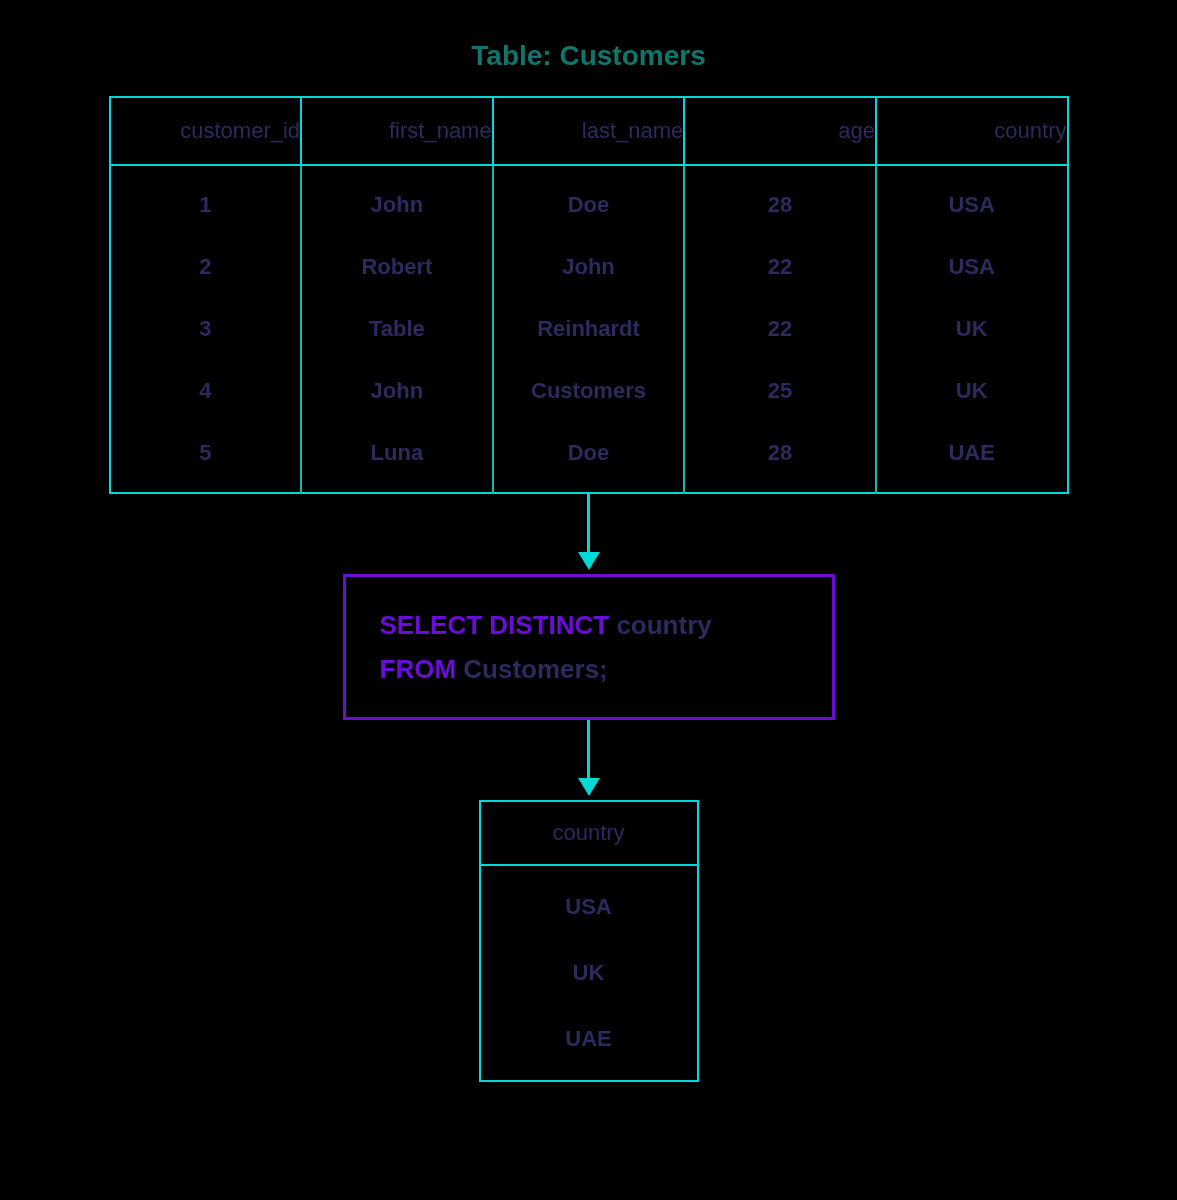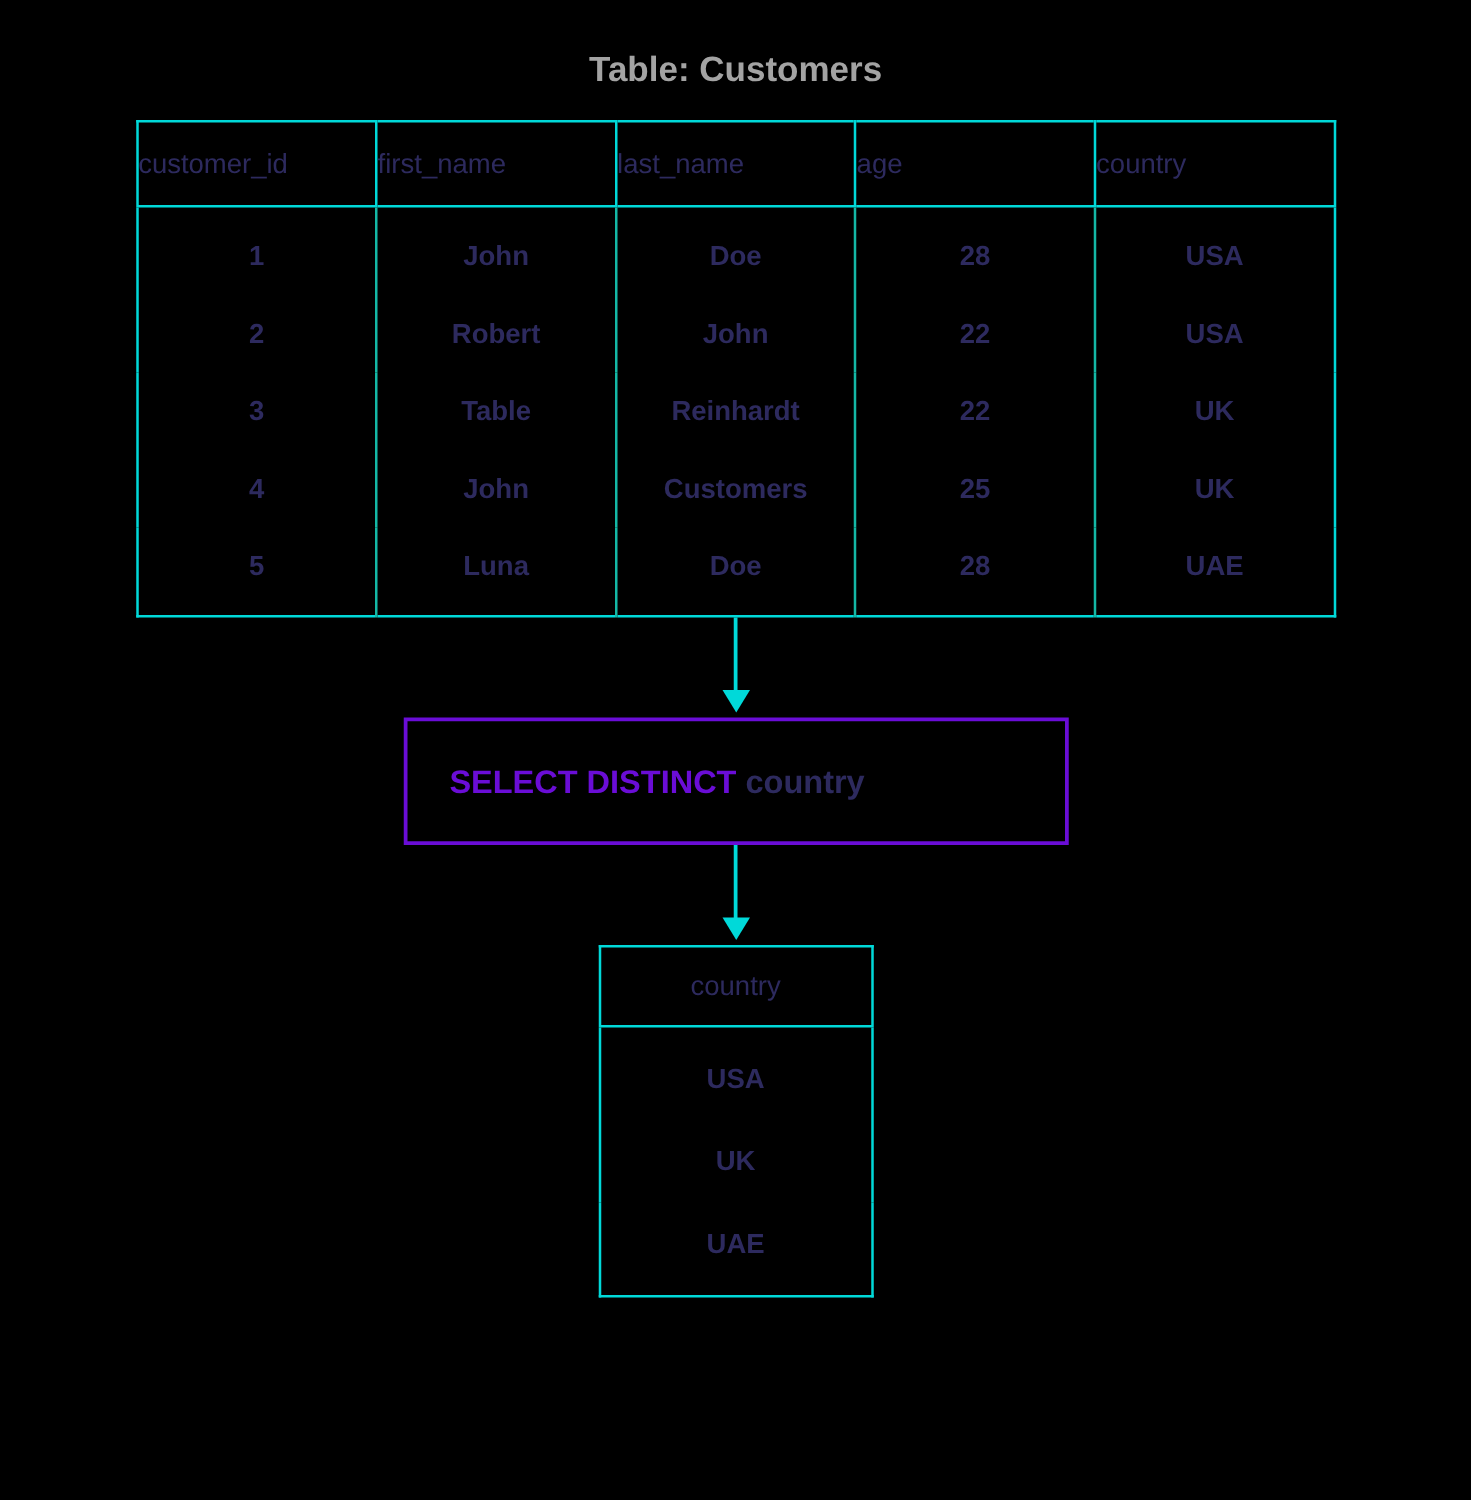--- a/index.html
+++ b/index.html
@@ -12,38 +12,38 @@
     overflow: hidden;
   }
   .container {
     width: 100%;
     padding-top: 40px;
     display: flex;
     flex-direction: column;
     align-items: center;
   }
   .title {
-    color: #a3a3a3;
+    color: #0f766e;
     font-size: 28px;
     font-weight: 700;
     margin-bottom: 24px;
   }
   .table-customers {
     border: 2px solid #00d9d9;
     border-collapse: collapse;
     width: 960px;
   }
   .table-customers th {
     color: #2d2a5e;
     font-size: 22px;
     font-weight: 500;
     padding: 20px 0;
     border-left: 2px solid #00d9d9;
     border-bottom: 2px solid #00d9d9;
-    text-align: left;
+    text-align: right;
     width: 20%;
   }
   .table-customers th:first-child { border-left: none; }
   .table-customers td {
     color: #2d2a5e;
     font-size: 22px;
     font-weight: 600;
     padding: 18px 0;
     border-left: 2px solid #14b8a6;
     text-align: center;
@@ -68,21 +68,21 @@
     width: 0; height: 0;
     border-left: 11px solid transparent;
     border-right: 11px solid transparent;
     border-top: 18px solid #00d9d9;
     margin-top: -2px;
   }
 
   .sql-box {
     border: 3px solid #6a0dd6;
     padding: 26px 34px;
-    width: 532px;
+    width: 492px;
     line-height: 1.7;
   }
   .sql-box .kw {
     color: #6a0dd6;
     font-weight: 700;
   }
   .sql-box .id {
     color: #2d2a5e;
     font-weight: 600;
   }
@@ -169,20 +169,23 @@
 
   <div class="arrow-wrap">
     <div class="arrow-line"></div>
     <div class="arrow-head"></div>
   </div>
 
   <div class="sql-box">
     <div>
       <span class="kw">SELECT DISTINCT</span><span class="id"> country</span>
     </div>
+    <div>
+      <span class="kw">FROM</span><span class="id"> Customers;</span>
+    </div>
   </div>
 
   <div class="arrow-wrap">
     <div class="arrow-line"></div>
     <div class="arrow-head"></div>
   </div>
 
   <table class="table-result">
     <thead>
       <tr>

